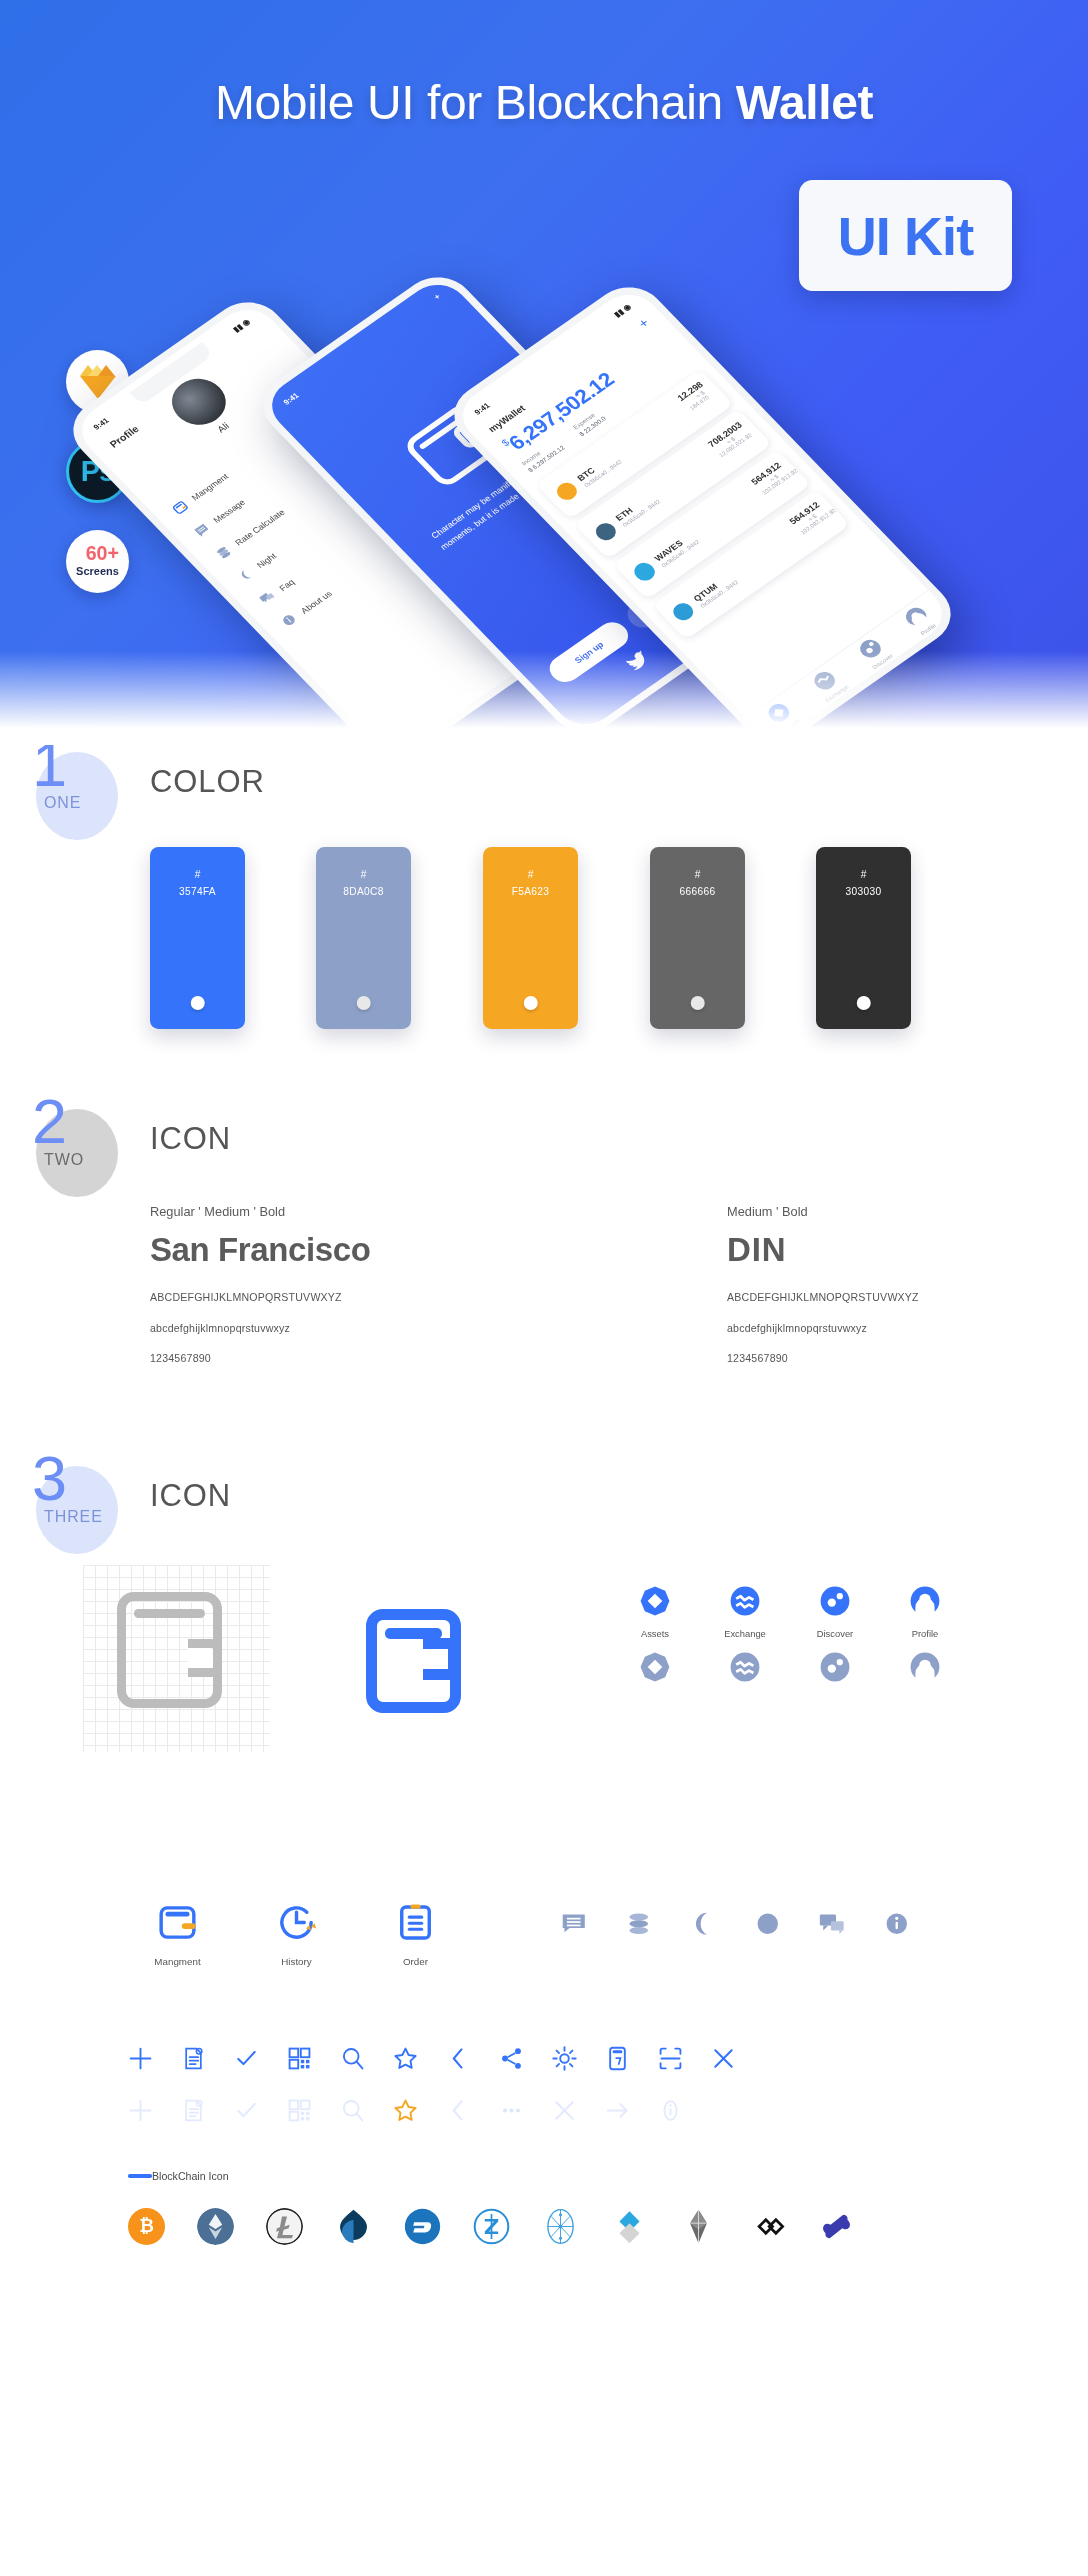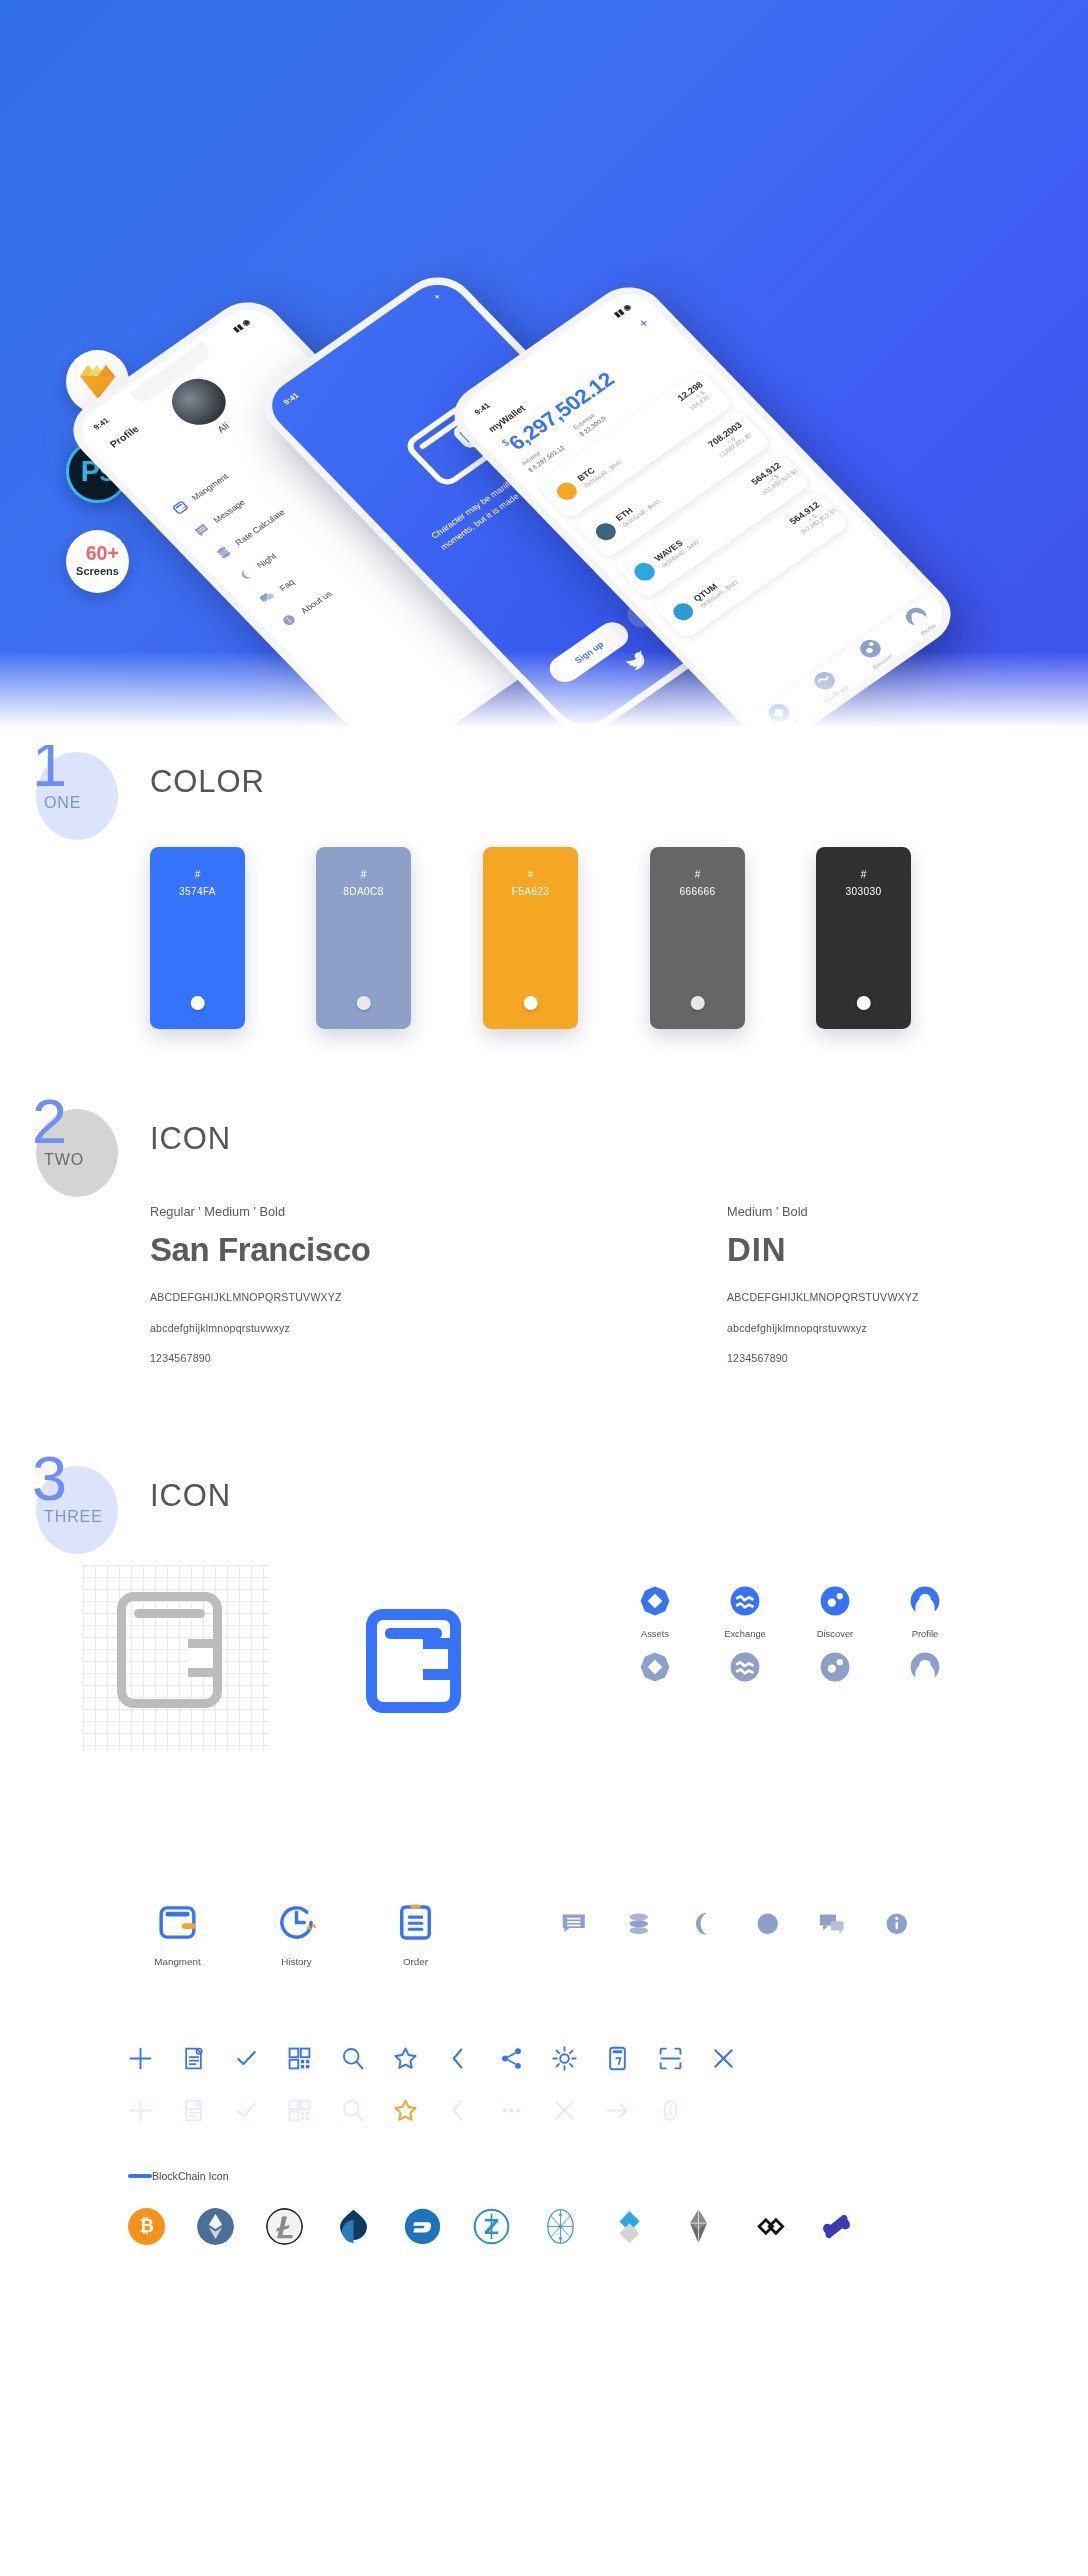--- a/index.html
+++ b/index.html
@@ -272,21 +272,27 @@
   .bcicons { display:flex; gap:32px; align-items:center; }
   .coin { width:37px; height:37px; border-radius:50%; position:relative;
     display:flex; align-items:center; justify-content:center;
     font-weight:700; color:#fff; font-size:18px; }
 </style>
 </head>
 <body>
 
 <div class="hero">
 
-
+  <div class="hero-title">
+    <span>Mobile UI for Blockchain </span><b>Wallet</b>
+  </div>
+
+  <div class="uikit-badge">
+    <span>UI Kit</span>
+  </div>
 
   <div class="badge-col">
     <div class="badge white">
       <span class="diamond">
         <i class="d-top-l"></i>
           <i class="d-top-c"></i>
           <i class="d-top-r"></i>
           <i class="d-bot"></i>
       </span>
     </div>

